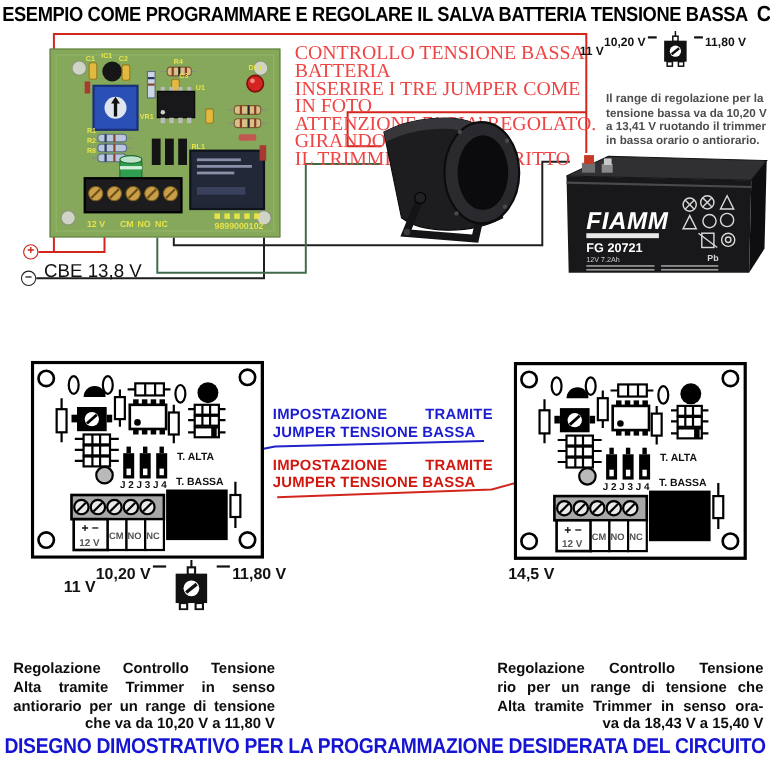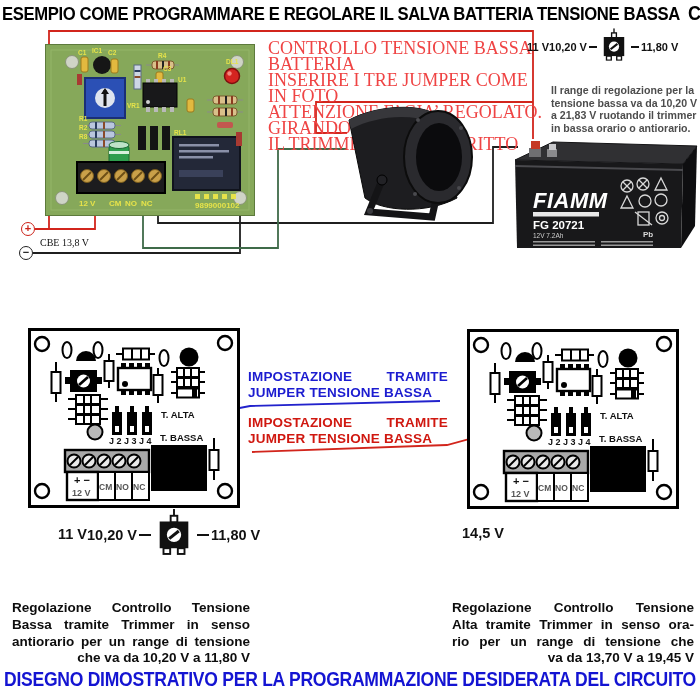--- a/index.html
+++ b/index.html
@@ -16,41 +16,41 @@
   .instructions{top:40px;left:268px;width:280px;font-family:"Liberation Serif",serif;
                 font-size:18px;line-height:16px;color:#ef4444;}
   
   .range-note{top:84px;left:551px;width:150px;font-size:10.6px;line-height:12.6px;
               font-weight:bold;color:#4d4d4d;}
   
   .term{width:12px;height:12px;border-radius:50%;text-align:center;font-weight:bold;
         font-size:11px;line-height:11px;background:#fff;}
   .term.plus{border:1.6px solid #cc2218;color:#cc2218;top:222px;left:21px;}
   .term.minus{border:1.6px solid #222;color:#222;top:246px;left:19px;}
-  .cbe{top:237px;left:40px;font-family:Liberation Serif, serif;font-size:10px;color:#111;}
+  .cbe{top:237px;left:40px;font-family:Liberation Sans, sans-serif;font-size:17px;color:#111;}
   
   .jnote{width:200px;font-weight:bold;font-size:13.5px;line-height:15.5px;letter-spacing:0.2px;}
   .jnote .l1{display:flex;justify-content:space-between;}
   .jnote.blue{top:369px;left:248px;color:#1c1cd0;}
   .jnote.red{top:415px;left:248px;color:#d01810;}
   
   .trimblock{display:flex;flex-direction:row;align-items:center;}
   .trimblock .tlabel{font-weight:bold;}
-  .trimblock .trow{display:flex;align-items:center;}
+  .trimblock .trow{display:flex;align-items:flex-start;}
   .trimblock .dash{height:0;border-top:2px solid #111;}
   .trimblock .vlab{font-weight:bold;white-space:nowrap;}
   .trim-top{top:33px;left:527px;width:166px;}
   .trim-top .tlabel{font-size:11px;}
   .trim-top .vlab{font-size:11px;}
   .trim-top .dash{width:8px;margin:0 2px;}
   .trim-big .tlabel{font-size:14.5px;margin-bottom:1px;}
   .trim-big .vlab{font-size:14.5px;}
   .trim-big .dash{width:12px;margin:0 2px;}
   .trim-left{top:514px;left:58px;width:214px;}
-  .trim-right{top:514px;left:462px;width:218px;margin-top:11px;}
+  .trim-right{top:514px;left:462px;width:218px;}
   .trimblock svg{margin-top:-5px;}
   
   .caption{width:240px;font-size:13.5px;font-weight:bold;line-height:16.8px;color:#0d0d0d;}
   .caption .jline{text-align:justify;text-align-last:justify;}
   .caption .lline{text-align:right;}
   .cap-left{top:600px;left:12px;width:238px;}
   .cap-right{top:600px;left:452px;width:242px;}
   svg text{font-family:"Liberation Sans",sans-serif;}
 </style>
 </head>
@@ -341,21 +341,21 @@
           <use href="#trim-sym"></use>
         </svg>
       <span class="dash"></span>
       <span class="vlab">11,80 V</span>
     </div>
   </div>
 
   <div class="abs range-note" style="z-index:2">
     <div>Il range di regolazione per la</div>
     <div>tensione bassa va da 10,20 V</div>
-    <div>a 21,83 V ruotando il trimmer</div>
+    <div>a 13,41 V ruotando il trimmer</div>
     <div>in bassa orario o antiorario.</div>
   </div>
 
   <svg class="abs" style="left:335px;top:100px;z-index:2" width="140" height="122" viewBox="0 0 140 122">
     <path d="M 14 20 C 40 6 78 4 96 12 L 122 98 C 92 114 48 112 30 98 Z" fill="#1d1d20" stroke="#0a0a0a"></path>
     <path d="M 14 20 C 40 6 78 4 96 12 L 100 24 C 72 14 42 18 17 30 Z" fill="#33333ا8" opacity="0"></path>
     <path d="M 14 20 C 40 6 78 4 96 12 L 99 22 C 70 13 40 17 16 29 Z" fill="#37373b"></path>
     <g>
       <polyline points="47,80 34,112 97,117 101,99" fill="none" stroke="#141416" stroke-width="7"></polyline>
       <circle cx="47" cy="80" r="5" fill="#222226" stroke="#000"></circle>
@@ -450,26 +450,26 @@
       <span class="dash"></span>
       <span class="vlab">11,80 V</span>
     </div>
   </div>
   <div class="abs trimblock trim-big trim-right" style="z-index:2">
     <div class="tlabel">14,5 V</div>
   </div>
 
   <div class="abs caption cap-left" style="z-index:2">
     <div class="jline">Regolazione Controllo Tensione</div>
-    <div class="jline">Bassa tramite Trimmer in senso</div>
+    <div class="jline">Alta tramite Trimmer in senso</div>
     <div class="jline">antiorario per un range di tensione</div>
     <div class="lline">che va da 10,20 V a 11,80 V</div>
   </div>
   <div class="abs caption cap-right" style="z-index:2">
     <div class="jline">Regolazione Controllo Tensione</div>
+    <div class="jline">rio per un range di tensione che</div>
     <div class="jline">Alta tramite Trimmer in senso ora-</div>
-    <div class="jline">rio per un range di tensione che</div>
-    <div class="lline">va da 13,70 V a 19,45 V</div>
+    <div class="lline">va da 18,43 V a 15,40 V</div>
   </div>
 
   <div class="abs footer" style="z-index:3">DISEGNO DIMOSTRATIVO PER LA PROGRAMMAZIONE DESIDERATA DEL CIRCUITO</div>
 
 </div>
 
 </body></html>

